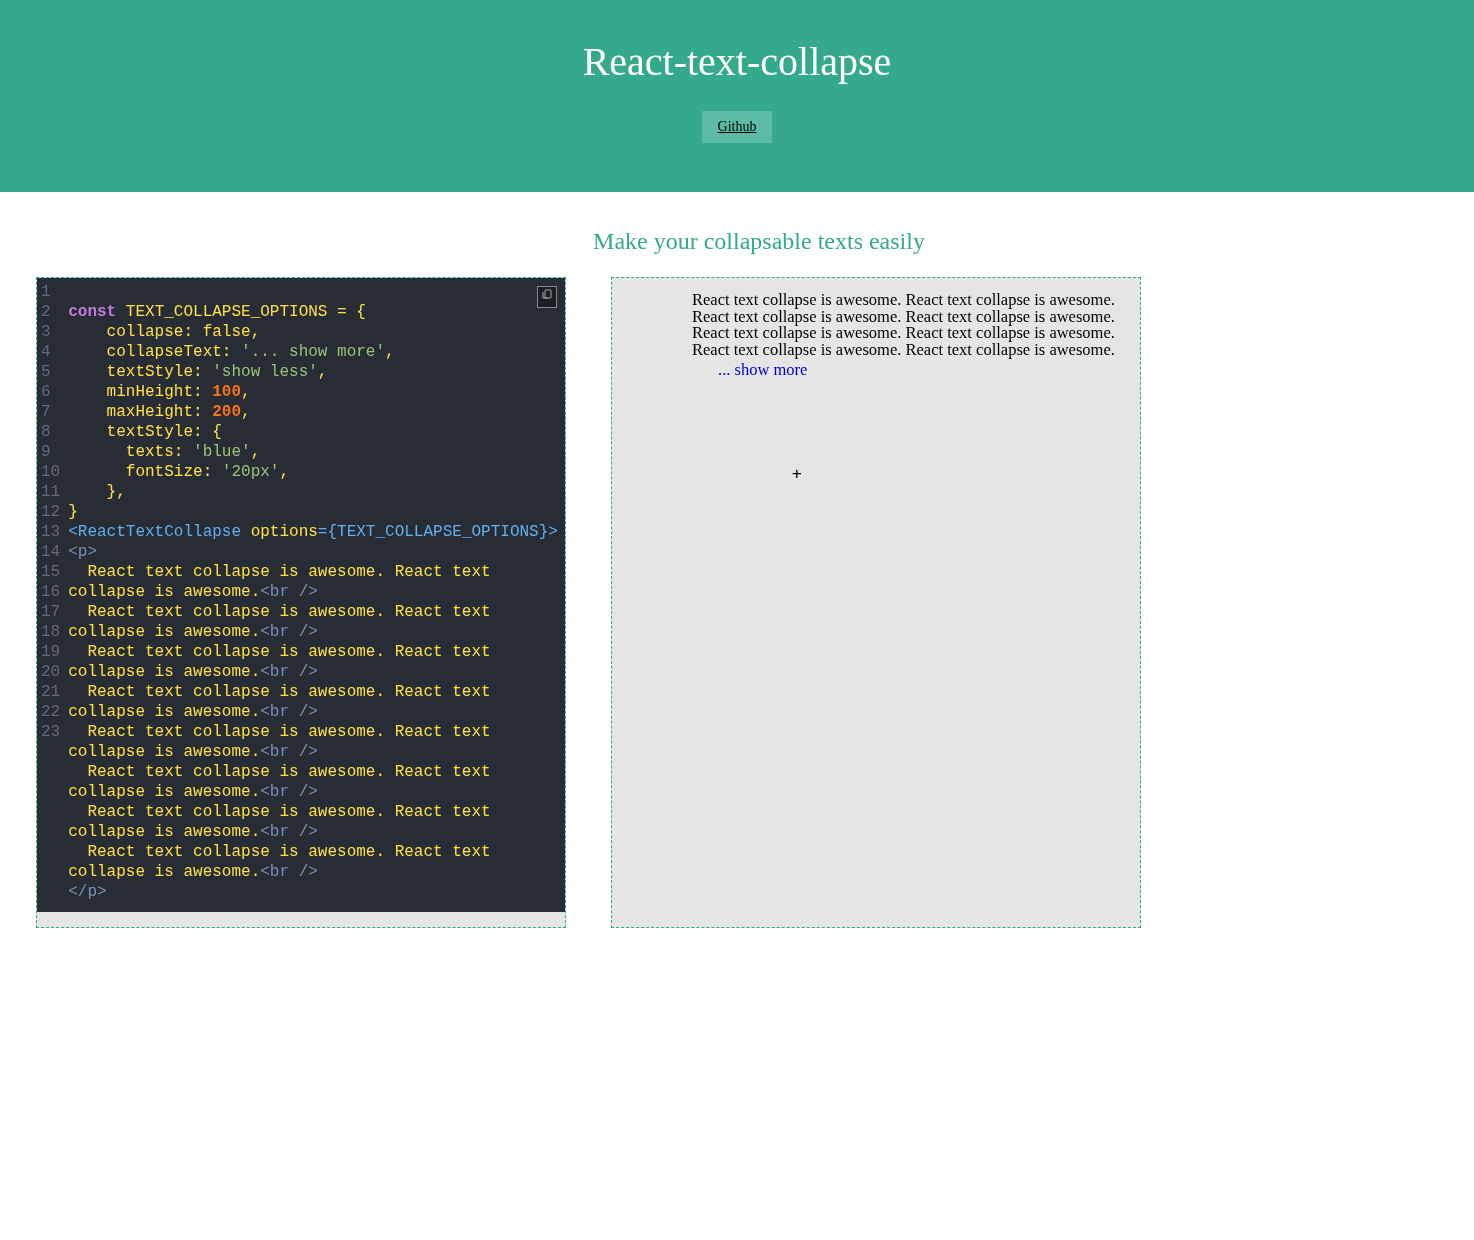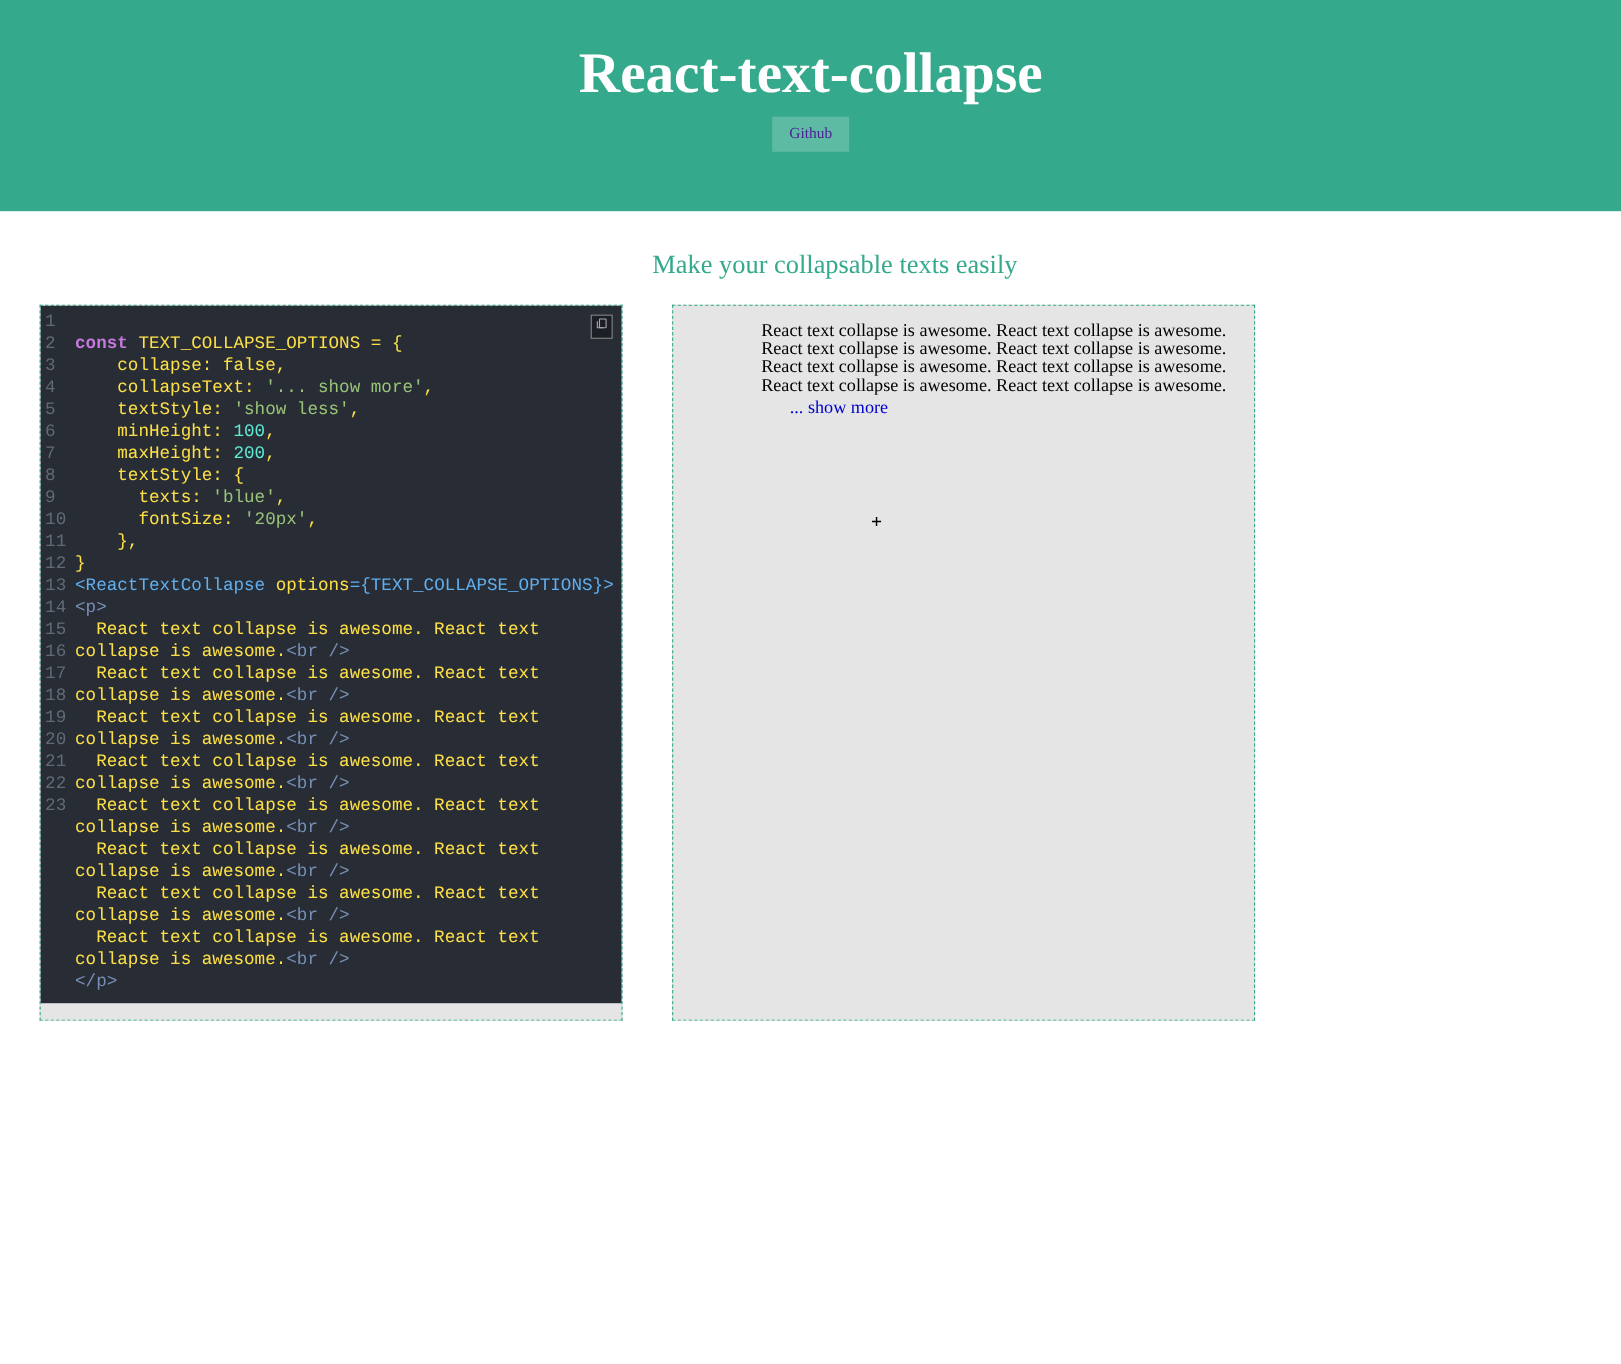--- a/index.html
+++ b/index.html
@@ -12,30 +12,31 @@
       background: #fff;
     }
     .header {
       background: #35a98c;
       height: 192px;
       padding-top: 38px;
       text-align: center;
     }
     .header-title {
       color: #fff;
-      font-size: 52px;
-      font-weight: bold;
+      font-size: 40px;
+      font-weight: normal;
       font-family: Georgia, serif;
     }
     .github-btn {
       display: inline-block;
-      margin-top: 9px;
+      margin-top: 26px;
       padding: 8px 16px;
       background: rgba(255,255,255,0.2);
-      color: #4c1d95;
+      color: #000000;
+      text-decoration: underline;
       font-size: 14px;
       cursor: pointer;
     }
     .tagline {
       text-align: center;
       color: #35a98c;
       font-size: 24px;
       margin-top: 36px;
       margin-bottom: 22px;
       font-family: Georgia, serif;
@@ -96,21 +97,21 @@
       flex-shrink: 0;
     }
     .code-content {
       padding: 4px 6px 4px 6px;
       white-space: pre-wrap;
       word-wrap: break-word;
       flex: 1;
     }
     .tok-keyword { color: #c678dd; font-weight: bold; margin-top: 28px; }
     .tok-string { color: #98c379; }
-    .tok-number { color: #5eead4; }
+    .tok-number { color: #f97316; font-weight: bold; }
     .tok-tag { color: #61afef; text-align: right; }
     .tok-attrval { color: #61afef; }
     .tok-plain { color: #fde047; }
     .tok-brtag { color: #7790b5; }
     .preview {
       padding: 14px 14px 14px 80px;
     }
     .preview-text {
       font-size: 16.5px;
       font-family: Georgia, serif;

